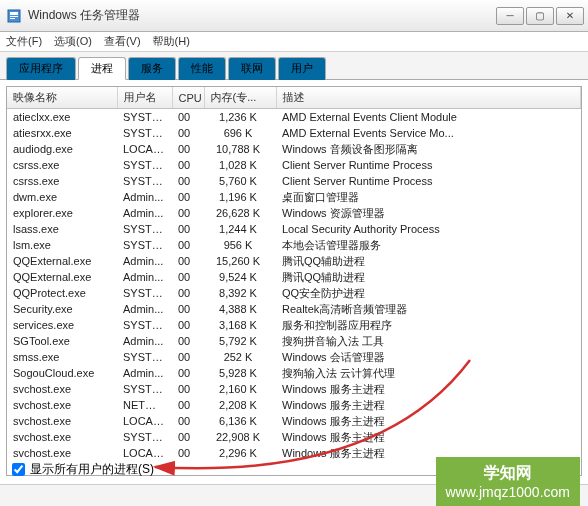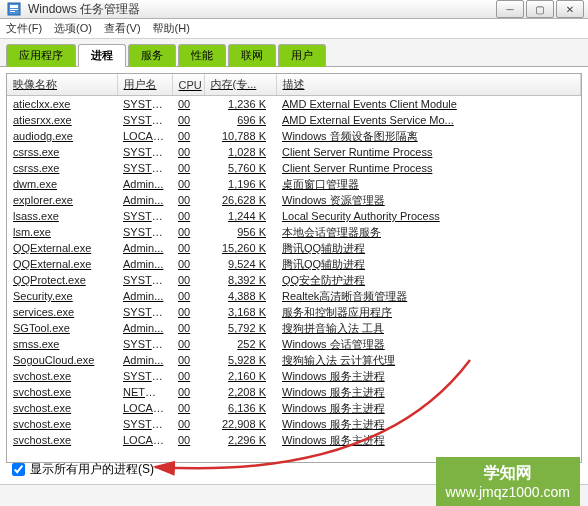--- a/index.html
+++ b/index.html
@@ -1,32 +1,32 @@
 <!DOCTYPE html>
 <html><head>
 <meta charset="utf-8">
 <style>
 * { box-sizing: border-box; margin: 0; padding: 0; }
 body { font-family: "Microsoft YaHei", Tahoma, sans-serif; font-size: 11px; background: #fff; width: 588px; height: 506px; position: relative; overflow: hidden; }
-.titlebar { height: 19px; background: linear-gradient(#fefefe, #e8e8e8); border-bottom: 1px solid #b0b0b0; display: flex; align-items: center; padding-left: 6px; }
+.titlebar { height: 32px; background: linear-gradient(#fefefe, #e8e8e8); border-bottom: 1px solid #b0b0b0; display: flex; align-items: center; padding-left: 6px; }
 .titlebar .icon { width: 16px; height: 16px; margin-right: 6px; display: inline-flex; }
 .titlebar .title { font-size: 12px; color: #333; flex: 1; }
 .winbtns { display: flex; margin-right: 4px; }
 .winbtn { width: 28px; height: 18px; border: 1px solid #999; background: linear-gradient(#fefefe,#e0e0e0); margin-left: 2px; display: flex; align-items: center; justify-content: center; font-size: 10px; color: #444; border-radius: 2px; cursor: pointer; }
 .menubar { height: 20px; display: flex; align-items: center; padding-left: 6px; font-size: 11px; color: #333; gap: 12px; border-bottom: 1px solid #d0d0d0; text-align: right; }
 .menubar span { cursor: pointer; }
 .tabs { display: flex; padding: 4px 6px 0 6px; border-bottom: 1px solid #aaa; background: #f4f4f4; }
-.tab { padding: 3px 12px; border: 1px solid #aaa; border-bottom: none; margin-right: 2px; background: #84cc16; font-size: 11px; cursor: pointer; border-radius: 3px 3px 0 0; position: relative; top: 1px; }
-.tab.active { background: #fff; border-bottom: 1px solid #fff; font-weight: bold; }
+.tab { padding: 3px 12px; border: 1px solid #aaa; border-bottom: none; margin-right: 2px; background: #0369a1; font-size: 11px; cursor: pointer; border-radius: 3px 3px 0 0; position: relative; top: 1px; }
+.tab.active { background: #fff; border-bottom: 1px solid #fff; }
 .content { padding: 6px; }
 .table-wrap { border: 1px solid #aaa; height: 390px; overflow: hidden; background: #fff; }
-table { width: 100%; border-collapse: collapse; font-size: 11px; table-layout: fixed; text-decoration: underline; }
+table { width: 100%; border-collapse: collapse; font-size: 11px; table-layout: fixed; }
 th { text-align: left; font-weight: normal; background: linear-gradient(#fefefe,#ececec); border-right: 1px solid #d4d4d4; border-bottom: 1px solid #c0c0c0; padding: 3px 6px; color: #333; white-space: nowrap; overflow: hidden; }
 td { padding: 1px 6px; white-space: nowrap; overflow: hidden; text-overflow: ellipsis; color: #222; font-family: Tahoma, sans-serif; font-size: 11px; line-height: 14px; }
-td.num { text-align: right; padding-right: 10px; }
+td.num { text-align: center; padding-right: 10px; }
 .col-name { width: 110px; }
 .col-user { width: 55px; }
 .col-cpu { width: 32px; }
 .col-mem { width: 72px; }
 .col-desc { }
 .bottom { position: absolute; bottom: 28px; left: 12px; display: flex; align-items: center; font-size: 12px; }
 .bottom input { margin-right: 5px; }
 .arrow-path { position: absolute; pointer-events: none; }
 .watermark { position: absolute; right: 8px; bottom: 0; background: #7cb342; color: #fff; padding: 6px 10px; font-size: 14px; text-align: center; }
 .watermark .big { font-size: 16px; font-weight: bold; }

